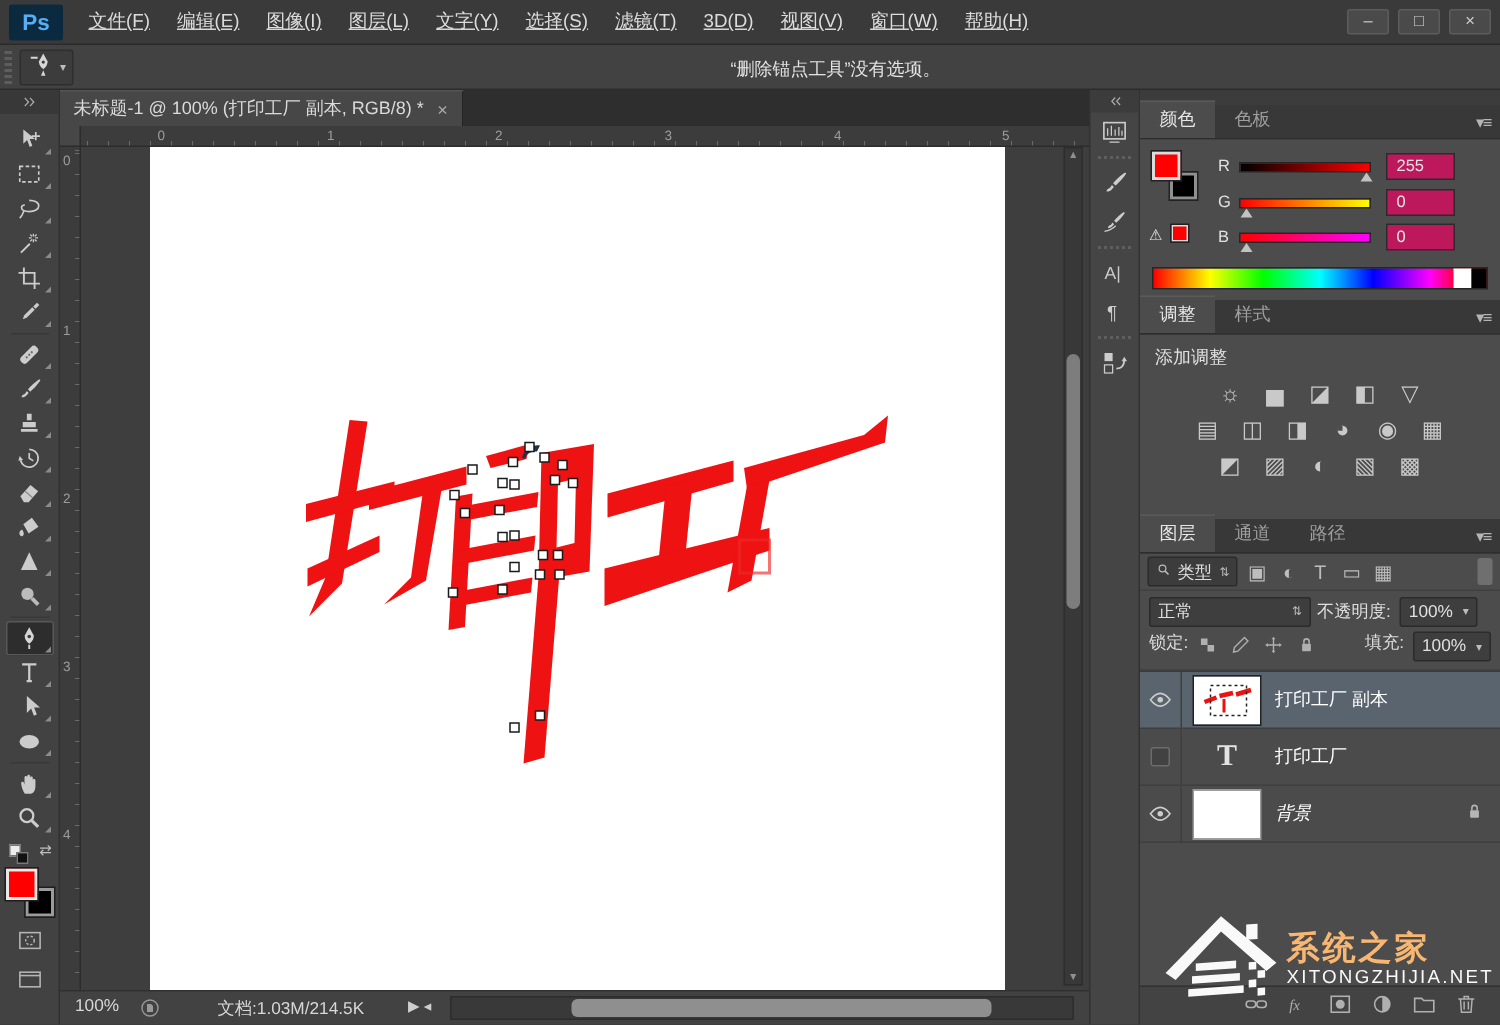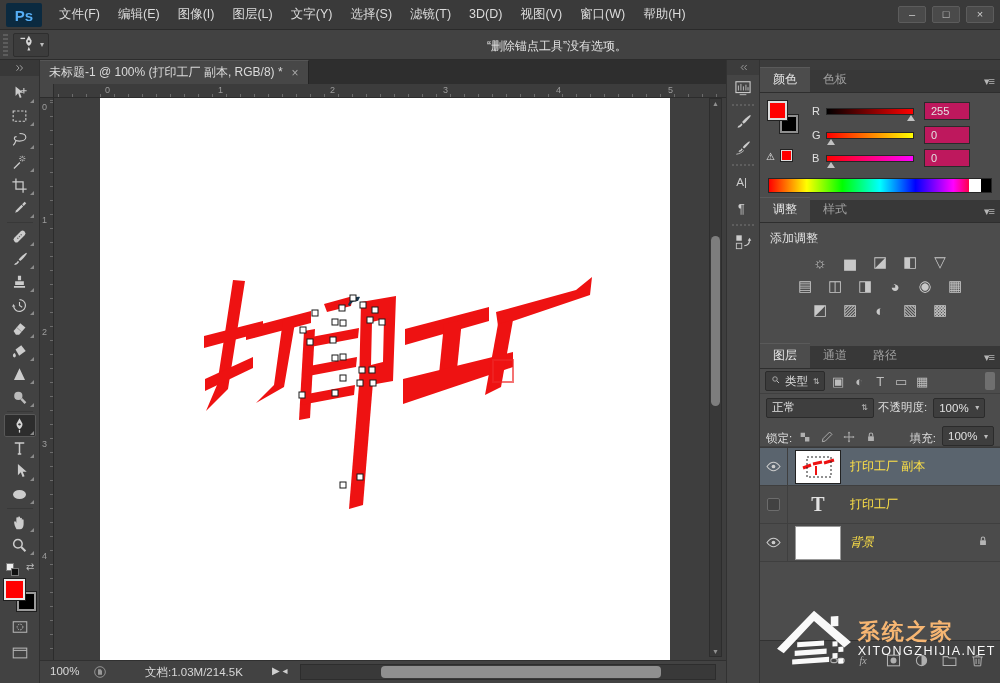--- a/index.html
+++ b/index.html
@@ -105,55 +105,55 @@
 #lp-type{display:flex;align-items:center;background:#3c3c3c;border:1px solid #2b2b2b;height:20px;padding:0 4px;border-radius:2px;gap:3px}
 #lp-type svg{width:12px;height:12px}
 #lp-type .lbl{font-size:11.5px;color:#ddd}
 .filt-ico{width:21px;height:20px;display:flex;align-items:center;justify-content:center;color:#bdbdbd;font-size:13px}
 #lp-toggle{margin-left:auto;width:10px;height:18px;background:#6f6f6f;border-radius:2px}
 #lp-blend{height:27px;display:flex;align-items:center;padding:0 6px;gap:4px}
 .combo{background:#3e3e3e;border:1px solid #2b2b2b;height:20px;display:flex;align-items:center;padding:0 5px;border-radius:2px;color:#e0e0e0;font-size:11.5px}
 #blendcombo{width:108px;justify-content:space-between}
 .lbl12{font-size:11.5px;color:#dedede;white-space:nowrap}
 .pctcombo{width:52px;justify-content:space-between;margin-left:2px}
-#lp-lock{height:26px;display:flex;align-items:flex-end;padding:0 6px;gap:4px;border-bottom:1px solid #404040}
+#lp-lock{height:26px;display:flex;align-items:flex-start;padding:0 6px;gap:4px;border-bottom:1px solid #404040}
 .lock-ico{width:18px;height:18px;display:flex;align-items:center;justify-content:center}
 .lock-ico svg{width:14px;height:14px}
 #lock-gap{flex:1}
 
 #layerlist{border-top:1px solid #3a3a3a}
 .lrow{height:38px;display:flex;align-items:center;background:#4b4b4b;border-bottom:1px solid #3f3f3f}
 .lrow.selected{background:#5a646e}
 .eyewell{width:28px;height:100%;border-right:1px solid #3f3f3f;display:flex;align-items:center;justify-content:center;flex:none}
 .eyewell svg{width:17px;height:17px}
 .eyeempty{width:13px;height:13px;border:1px solid #6c6c6c;border-radius:2px;background:#424242}
 .lthumb{width:44px;height:32px;margin:0 10px 0 8px;flex:none;position:relative}
 .lthumb.art{background:#fff;outline:1px solid #222}
 .lthumb.white{background:#fff;outline:1px solid #999}
 .lthumb.type{display:flex;align-items:center;justify-content:center;color:#e2e2e2;font-size:20px;font-weight:bold;font-family:"Liberation Serif",serif}
-.lname{font-size:12px;color:#fde047;white-space:nowrap;overflow:hidden}
+.lname{font-size:12px;color:#ffffff;white-space:nowrap;overflow:hidden}
 .lname.italic{font-style:italic}
 .llock{margin-left:auto;margin-right:10px}
 .llock svg{width:14px;height:14px}
 #lp-space{flex:1;background:#4c4c4c}
-#lp-bottom{height:43px;background:#434343;border-top:1px solid #323232;display:flex;align-items:center;justify-content:flex-end;gap:11px;padding-right:14px}
+#lp-bottom{height:26px;background:#434343;border-top:1px solid #323232;display:flex;align-items:center;justify-content:flex-end;gap:11px;padding-right:14px}
 #lp-bottom svg{width:17px;height:17px}
 
 #watermark{position:absolute;right:4px;bottom:2px;display:flex;align-items:center;z-index:60;opacity:.97}
 #wm-logo{width:84px;height:84px;flex:none}
 #wm-text{display:flex;flex-direction:column;align-items:flex-start;margin-left:2px}
 #wm-title{font-size:22px;font-weight:bold;color:#fdba74;letter-spacing:2px;line-height:1.1;white-space:nowrap}
 #wm-domain{font-size:12.5px;color:#fff;letter-spacing:1.5px;white-space:nowrap}
 </style>
 </head>
 <body>
 
 <div id="menubar">
   <div id="pslogo">Ps</div>
-  <div id="menus" style="display: flex;">
+  <div id="menus" style="display: flex; text-decoration: underline;">
       <span class="menu-item">文件(F)</span>
       <span class="menu-item">编辑(E)</span>
       <span class="menu-item">图像(I)</span>
       <span class="menu-item">图层(L)</span>
       <span class="menu-item">文字(Y)</span>
       <span class="menu-item">选择(S)</span>
       <span class="menu-item">滤镜(T)</span>
       <span class="menu-item">3D(D)</span>
       <span class="menu-item">视图(V)</span>
       <span class="menu-item">窗口(W)</span>

